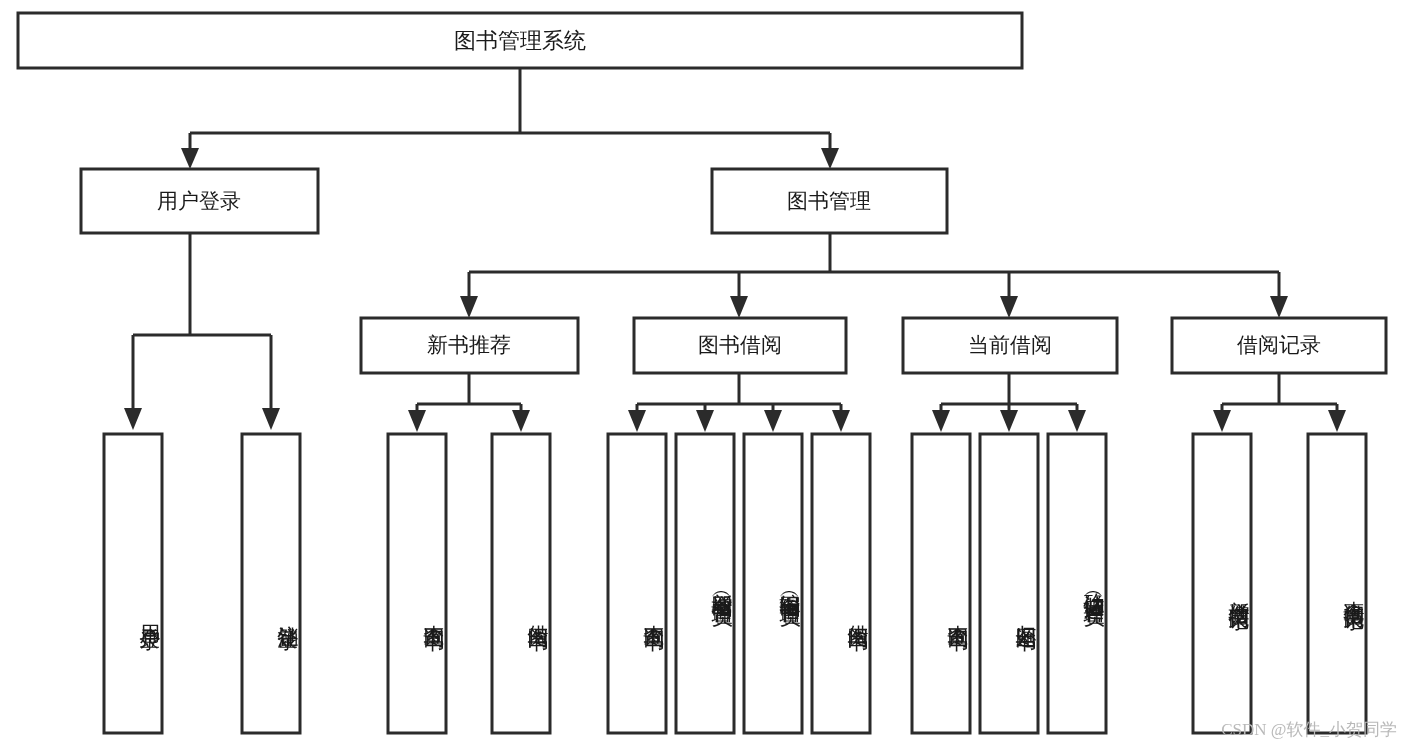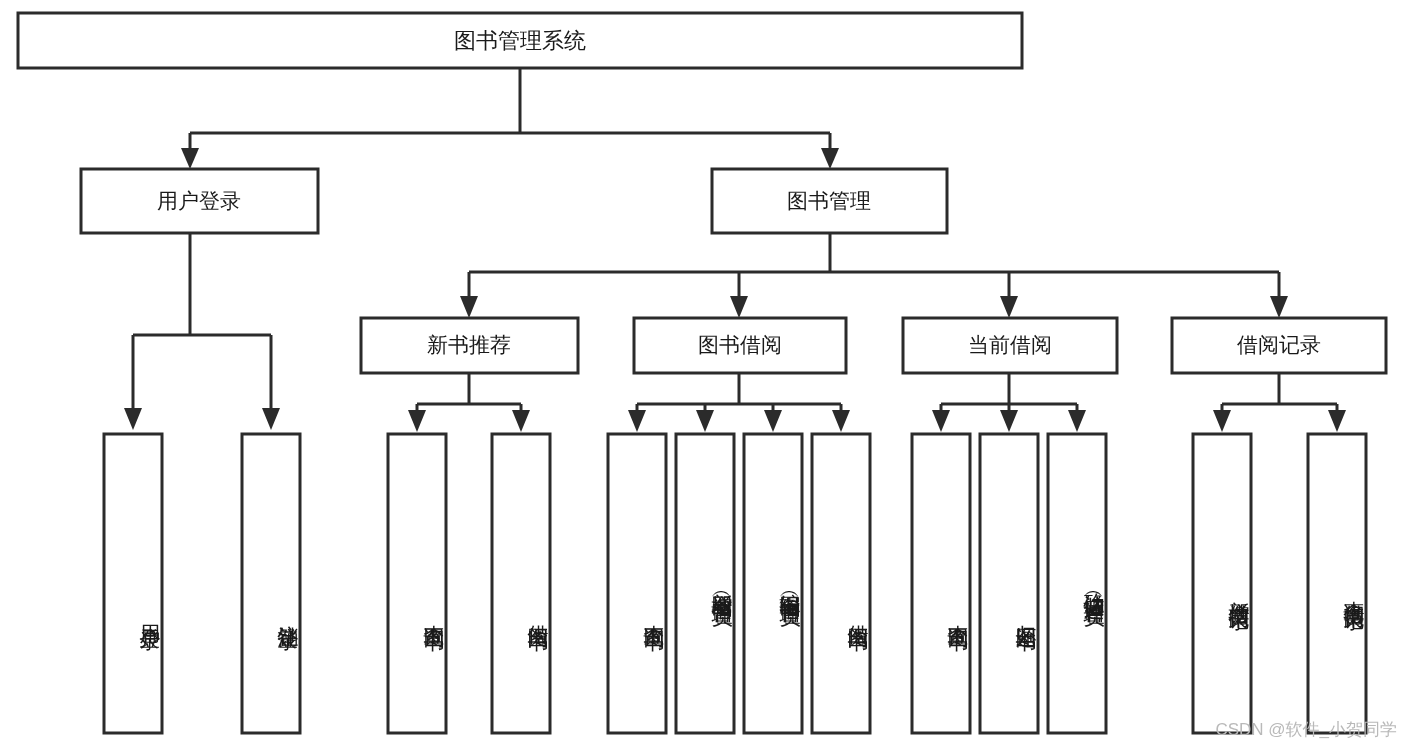--- a/index.html
+++ b/index.html
@@ -65,21 +65,21 @@
     display: flex;
     align-items: flex-start;
     justify-content: center;
     white-space: nowrap;
     pointer-events: none;
   }
   .watermark {
     position: absolute;
     right: 8px;
     bottom: 6px;
-    font-family: Liberation Sans, sans-serif;
+    font-family: Liberation Serif, serif;
     font-size: 17px;
     color: #b9b9b9;
     white-space: nowrap;
   }
 </style>
 </head>
 <body>
 
 <div id="diagram-root">
 

